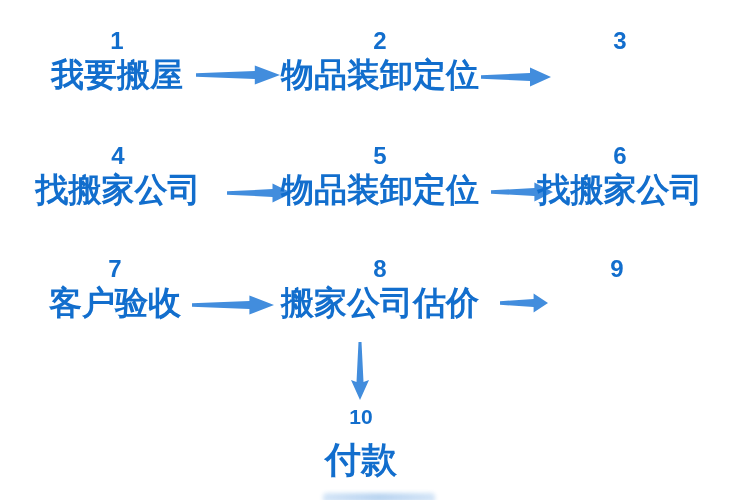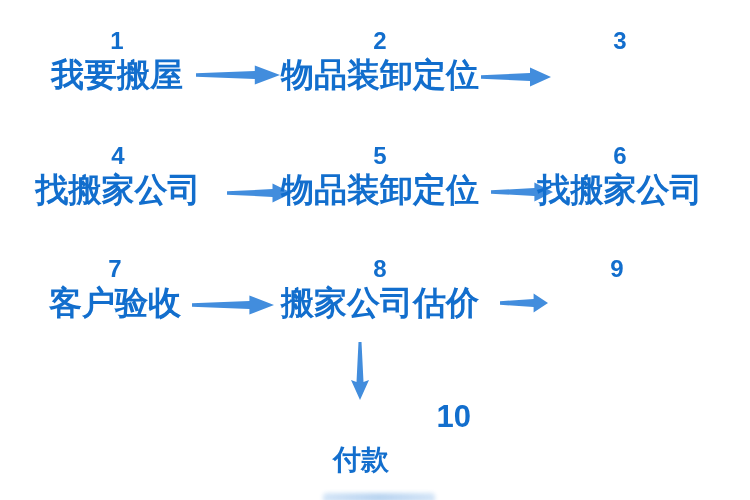--- a/index.html
+++ b/index.html
@@ -37,22 +37,22 @@
   .s1  { left: 7px;   top: 26px; }
   .s2  { left: 270px; top: 26px; }
   .s3  { left: 510px; top: 26px; }
   .s4  { left: 8px;   top: 141px; }
   .s5  { left: 270px; top: 141px; }
   .s6  { left: 510px; top: 141px; }
   .s7  { left: 5px;   top: 254px; }
   .s8  { left: 270px; top: 254px; }
   .s9  { left: 507px; top: 254px; }
   .s10 { left: 251px; top: 402px; }
-  .s10 .num   { font-size: 31px; text-align: right; }
-  .s10 .label { font-size: 28px; line-height: 44px; margin-top: 6px; }
+  .s10 .num   { font-size: 21px; }
+  .s10 .label { font-size: 36px; line-height: 44px; margin-top: 6px; }
 
   .arrow {
     position: absolute;
     color: var(--arrow-blue, #428DDD);
   }
   .arrow svg { display: block; }
   .a1 { left: 196px; top: 62px;  width: 84px; height: 26px; }
   .a2 { left: 481px; top: 64px;  width: 70px; height: 26px; }
   .a3 { left: 227px; top: 180px; width: 65px; height: 26px; }
   .a4 { left: 491px; top: 179px; width: 62px; height: 26px; }

